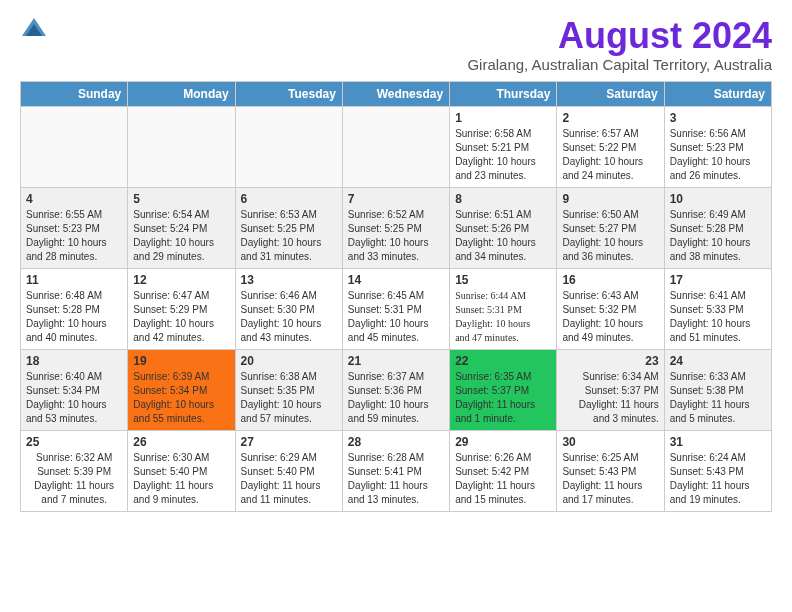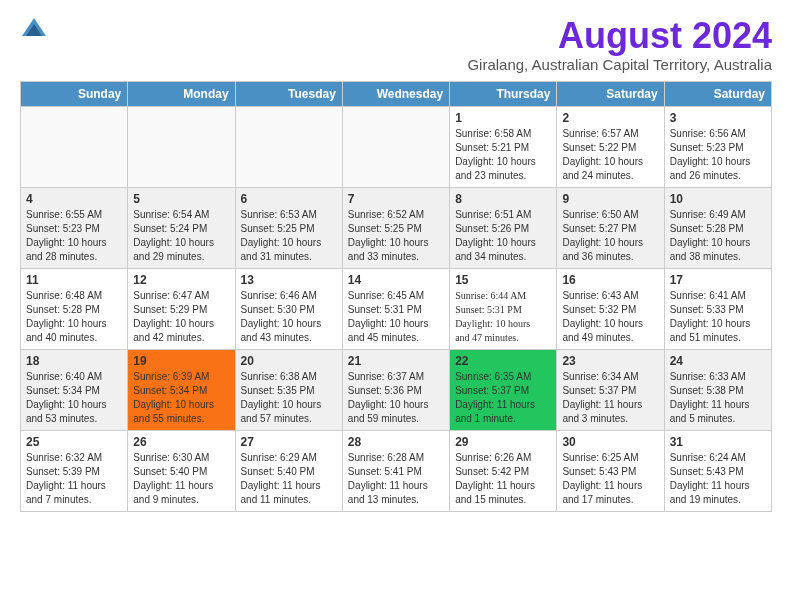--- a/index.html
+++ b/index.html
@@ -283,39 +283,39 @@
 Daylight: 10 hours
 and 59 minutes.</div>
         </td>
         <td style="background: #22c55e;">
           <span class="day-number">22</span>
           <div class="day-info" style="white-space: pre-line;">Sunrise: 6:35 AM
 Sunset: 5:37 PM
 Daylight: 11 hours
 and 1 minute.</div>
         </td>
-        <td style="background: rgb(240, 240, 240);">
+        <td style="background: rgb(240, 240, 240); text-align: right;">
           <span class="day-number">23</span>
           <div class="day-info" style="white-space: pre-line;">Sunrise: 6:34 AM
 Sunset: 5:37 PM
 Daylight: 11 hours
 and 3 minutes.</div>
         </td>
         <td style="background: rgb(240, 240, 240);">
           <span class="day-number">24</span>
           <div class="day-info" style="white-space: pre-line;">Sunrise: 6:33 AM
 Sunset: 5:38 PM
 Daylight: 11 hours
 and 5 minutes.</div>
         </td>
       </tr>
       <tr>
         <td>
           <span class="day-number">25</span>
-          <div class="day-info" style="white-space: pre-line;">Sunrise: 6:32 AM
+          <div class="day-info" style="white-space: pre-line; text-align: center;">Sunrise: 6:32 AM
 Sunset: 5:39 PM
 Daylight: 11 hours
 and 7 minutes.</div>
         </td>
         <td>
           <span class="day-number">26</span>
           <div class="day-info" style="white-space: pre-line;">Sunrise: 6:30 AM
 Sunset: 5:40 PM
 Daylight: 11 hours
 and 9 minutes.</div>

